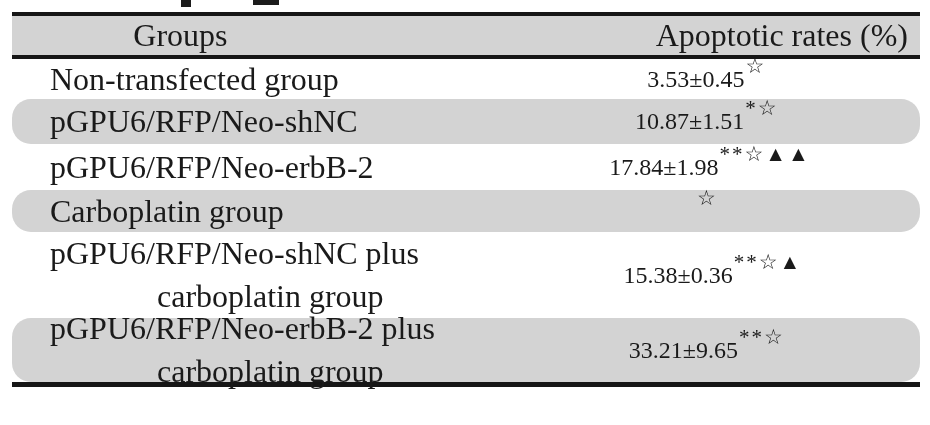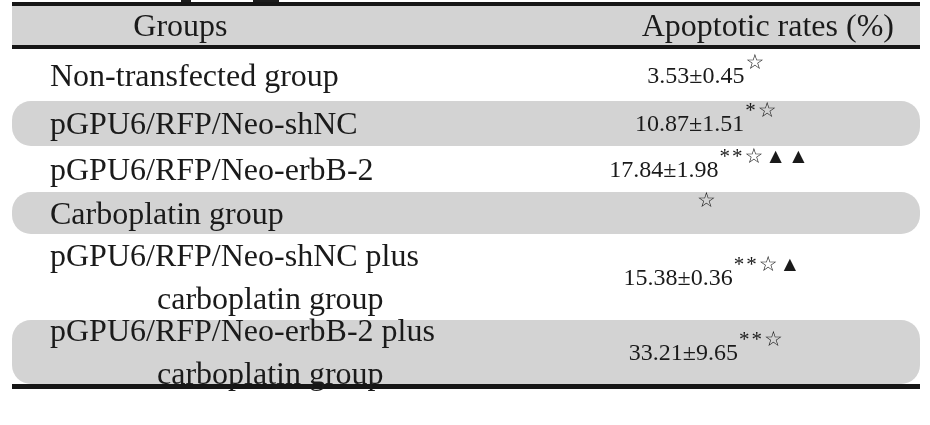--- a/index.html
+++ b/index.html
@@ -11,47 +11,47 @@
     font-family:"Liberation Serif","DejaVu Serif",serif;
     color:#1a1a1a;
     overflow:hidden;
   }
   
   .remnant { position:absolute; background:#1c1c1c; }
   .remnant.r1 { left:181px; top:0; width:10px; height:7px; }
   .remnant.r2 { left:253px; top:0; width:26px; height:5px; }
 
   .tbl {
-    position:absolute; left:12px; top:2px; width:908px;
+    position:absolute; left:12px; top:12px; width:908px;
     border-top:4px solid #161616;
     border-bottom:5px solid #161616;
   }
   .row { display:flex; width:100%; }
   .row.shade { background:#d3d3d3;border-radius:19px; }
 
   .c1 { width:47%; display:flex; flex-direction:column; justify-content:center; }
   .c2 { width:53%; display:flex; align-items:center; justify-content:center; padding-left:55px; }
 
   .head { height:43px; background:#d3d3d3; border-bottom:4px solid #161616; }
   .head .c1 { align-items:center; padding-right:90px; }
-  .head .c2 { justify-content:flex-end; padding-right:26px; padding-left:0;align-items:center; }
+  .head .c2 { justify-content:flex-end; padding-right:12px; padding-left:0;align-items:center; }
   .head-label { font-size:32px; white-space:nowrap; }
 
   .gl { display:block; white-space:nowrap; font-size:32px; line-height:43px; }
   .gl1 { padding-left:38px; }
   .gl2 { padding-left:145px; }
   .gl:empty { display:none; }
 
   .num { font-size:24px; white-space:nowrap; }
   .sup {
     font-size:21px; letter-spacing:2px; white-space:nowrap;
     position:relative; top:-13px; margin-left:1px;
   }
 
-  .h44 { height:52px; }
+  .h44 { height:40px; }
   .h45 { height:45px; }
   .h46 { height:46px;gap:13px; }
   .h42 { height:42px; }
   .h86 { height:86px;gap:24px; }
   .h90 { height:64px; }
 </style>
 </head>
 <body>
 
 <div class="page">

